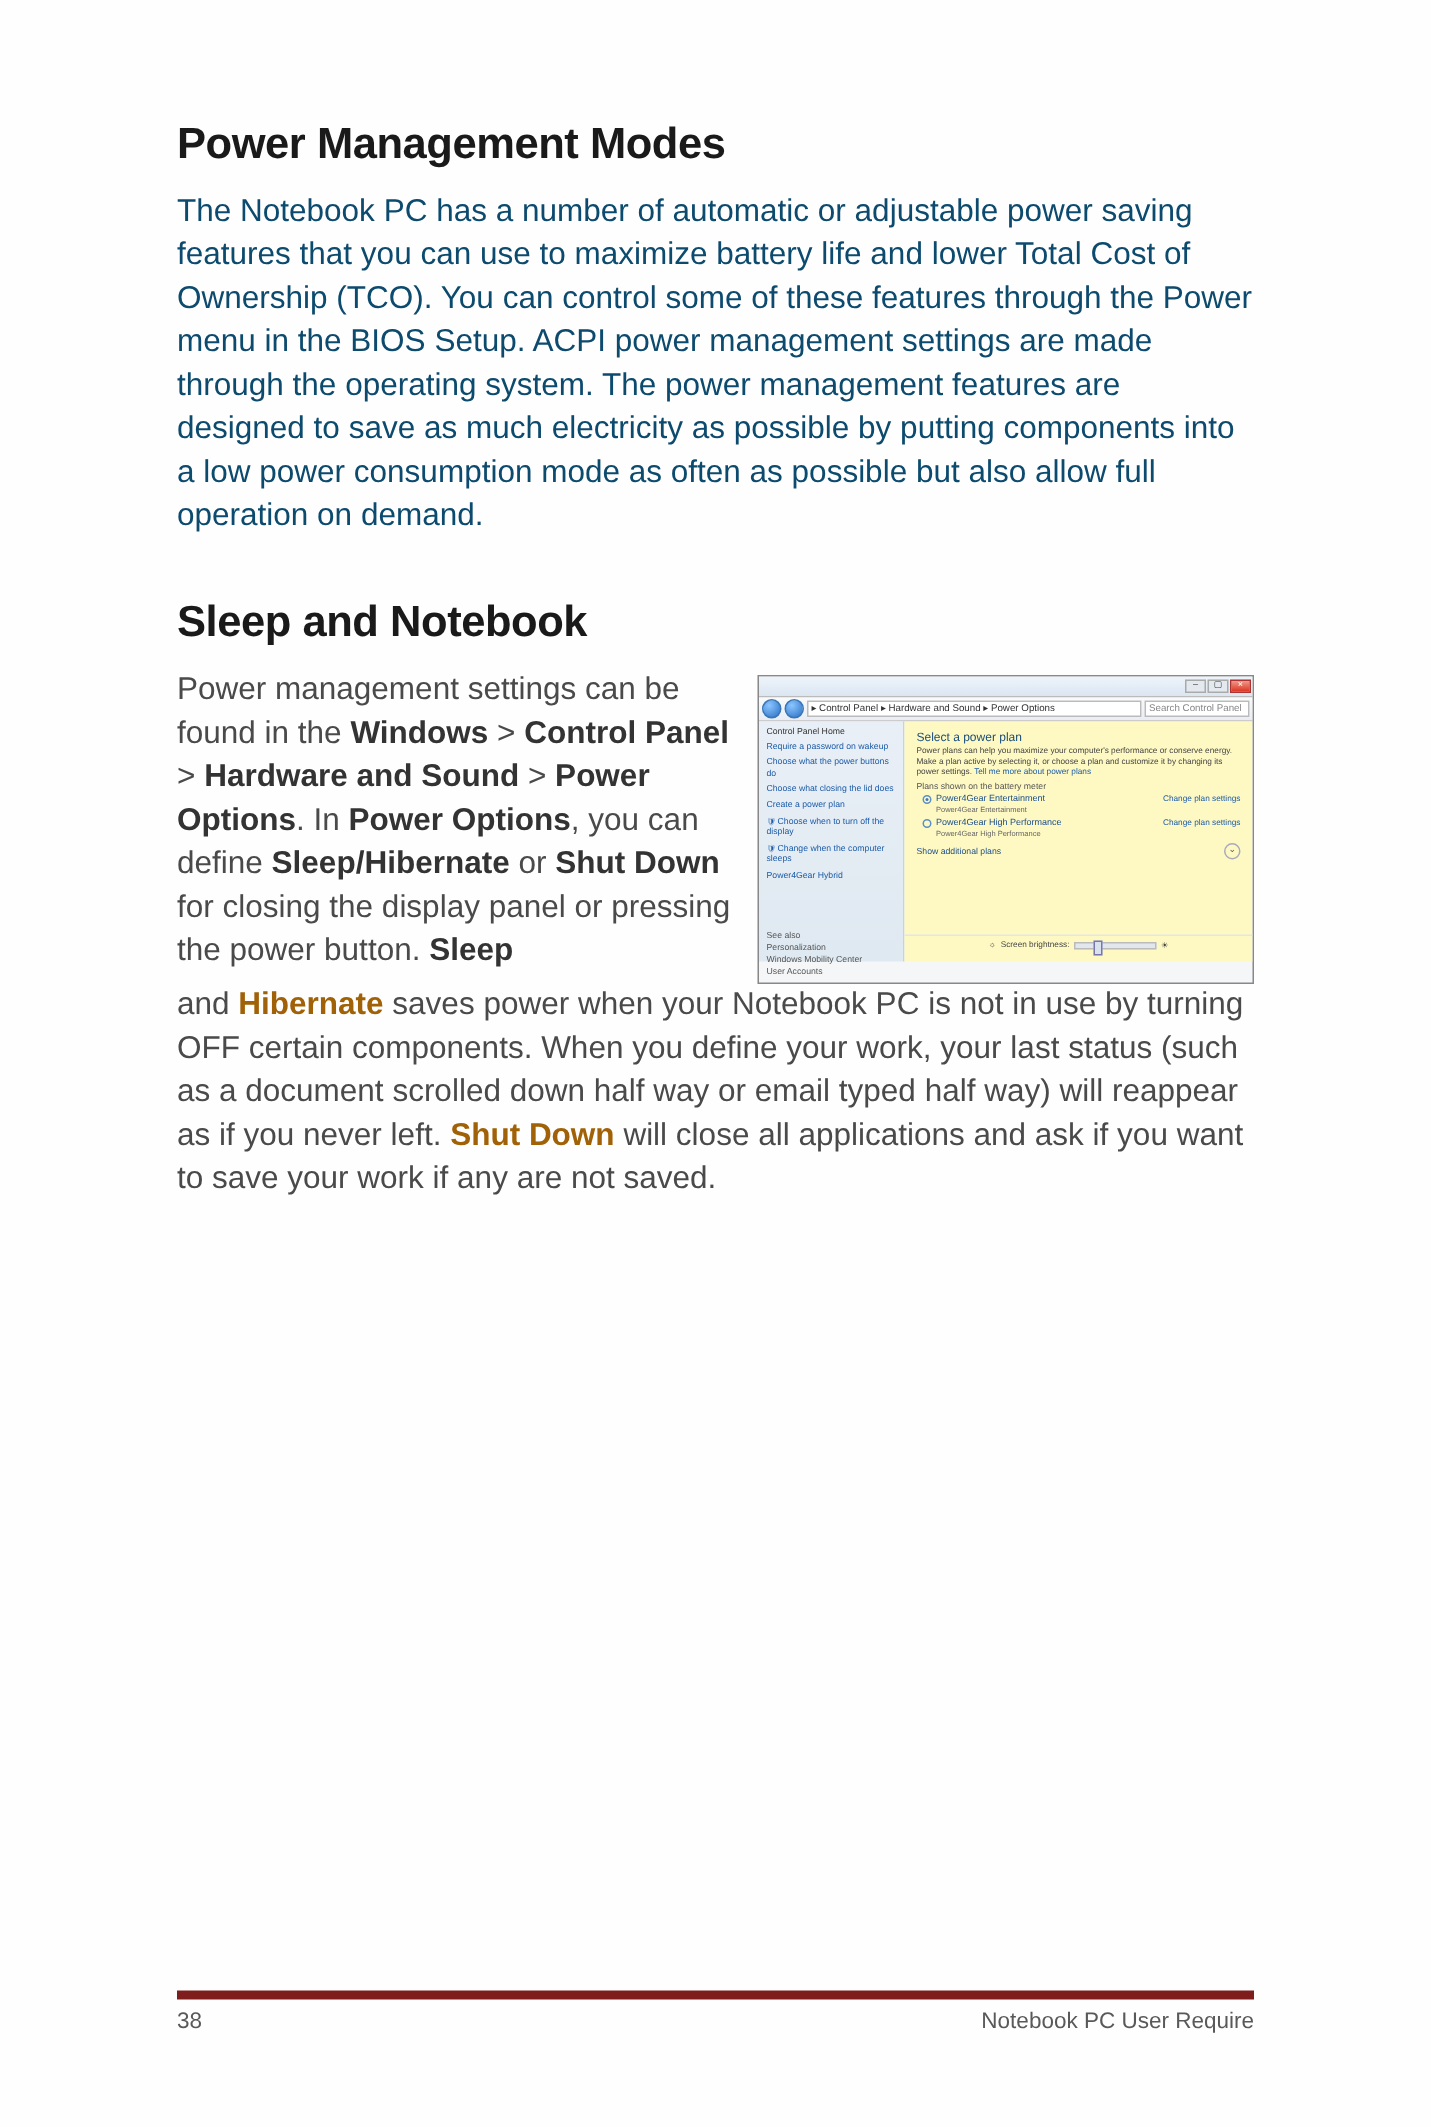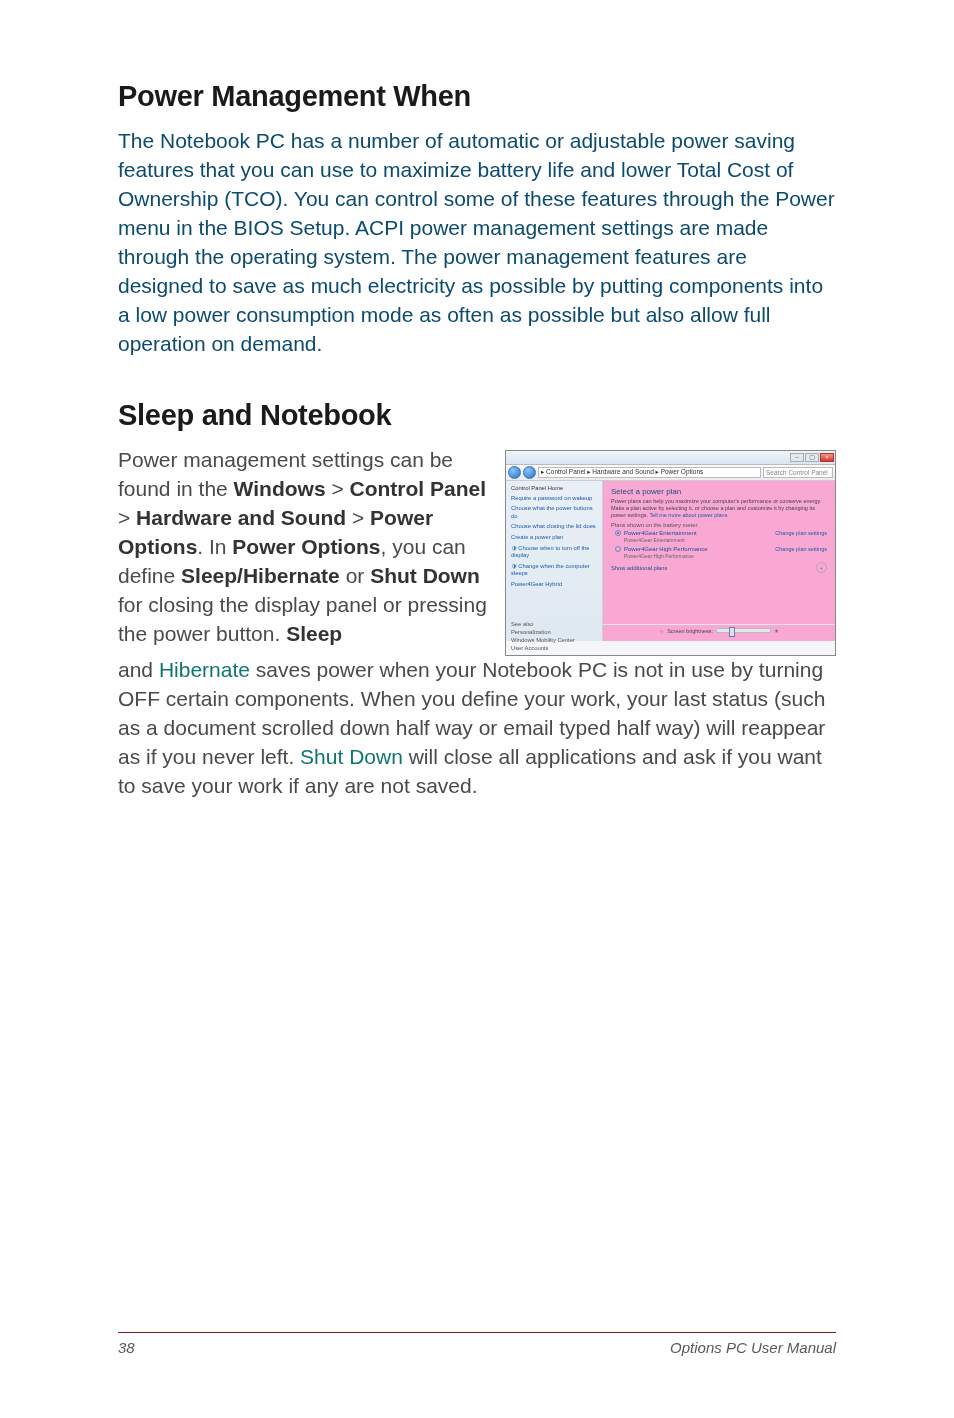--- a/index.html
+++ b/index.html
@@ -86,21 +86,21 @@
       font-size:5.8px;
       color:#1b4e8c;
     }
     .cp-side .home{color:#333;font-weight:400;margin-bottom:4px;}
     .side-link{color:#1b5ba8;margin-bottom:3.5px;line-height:1.25;}
     .side-shield::before{content:"🛡";font-size:5px;margin-right:1px;}
     .side-bottom{position:absolute;bottom:4px;left:5px;font-size:5.8px;color:#555;width:88px;}
     .side-bottom div{margin-top:2px;}
     .cp-main{
       flex:1;
-      background:#f9a8d4;
+      background:#fef9c3;
       padding:6px 8px;
       font-size:6px;
       color:#333;
       position:relative;
     }
     .cp-h{color:#1a4d7a;font-size:8px;margin-bottom:2px;}
     .cp-desc{font-size:5.5px;color:#444;line-height:1.25;margin-bottom:4px;}
     .cp-desc a{color:#1b5ba8;text-decoration:none;}
     .plan-group-label{font-size:5.8px;color:#555;margin-bottom:2px;}
     .plan-row{display:flex;align-items:center;justify-content:space-between;margin-bottom:1px;padding-left:4px;}
@@ -114,39 +114,38 @@
     .show-add .chev{width:11px;height:11px;border:1px solid #aab;border-radius:50%;text-align:center;line-height:9px;font-size:6px;color:#556;}
     .bright-row{position:absolute;bottom:4px;left:0;right:0;border-top:1px solid #e1e6ea;padding:3px 8px;display:flex;align-items:center;justify-content:center;gap:3px;font-size:5.5px;color:#444;}
     .slider{display:inline-block;width:55px;height:5px;background:#e2e7ed;border:1px solid #bbb;position:relative;}
     .slider::after{content:"";position:absolute;left:12px;top:-2px;width:4px;height:8px;background:#d9e2ec;border:1px solid #77a;}
     .continuation {
       font-size: 21px;
       line-height: 1.38;
       color: #4a4a4a;
       margin-top: 0;
     }
-    .continuation b { font-weight: 400; color: #0f766e; }
+    .continuation b { font-weight: 700; color: #a16207; }
     .page-footer {
       position: absolute;
       bottom: 62px;
       left: 118px;
       right: 118px;
       display: flex;
       justify-content: space-between;
-      border-top: 1px solid #7f1d1d;
+      border-top: 6px solid #7f1d1d;
       padding-top: 6px;
       font-size: 15px;
       color: #595959;
-      font-style: italic;
     }
   </style>
 </head>
 <body>
 
-<h2 class="section-heading">Power Management When</h2>
+<h2 class="section-heading">Power Management Modes</h2>
 
 <p class="body-text">The Notebook PC has a number of automatic or adjustable power saving features that you can use to maximize battery life and lower Total Cost of Ownership (TCO). You can control some of these features through the Power menu in the BIOS Setup. ACPI power management settings are made through the operating system. The power management features are designed to save as much electricity as possible by putting components into a low power consumption mode as often as possible but also allow full operation on demand.</p>
 
 <h2 class="section-heading">Sleep and Notebook</h2>
 
 <div class="sleep-section">
   <div class="sleep-left">
     <span>Power management settings can be found in the </span><b>Windows</b><span> &gt; </span><b>Control Panel</b><span> &gt; </span><b>Hardware and Sound</b><span> &gt; </span><b>Power Options</b><span>. In </span><b>Power Options</b><span>, you can define </span><b>Sleep/Hibernate</b><span> or </span><b>Shut Down</b><span> for closing the display panel or pressing the power button. </span><b>Sleep</b>
   </div>
 
@@ -215,14 +214,14 @@
     </div>
   </div>
 </div>
 
 <p class="continuation">
   <span>and </span><b>Hibernate</b><span> saves power when your Notebook PC is not in use by turning OFF certain components. When you define your work, your last status (such as a document scrolled down half way or email typed half way) will reappear as if you never left. </span><b>Shut Down</b><span> will close all applications and ask if you want to save your work if any are not saved.</span>
 </p>
 
 <div class="page-footer">
   <span>38</span>
-  <span>Options PC User Manual</span>
+  <span>Notebook PC User Require</span>
 </div>
 
 </body></html>

